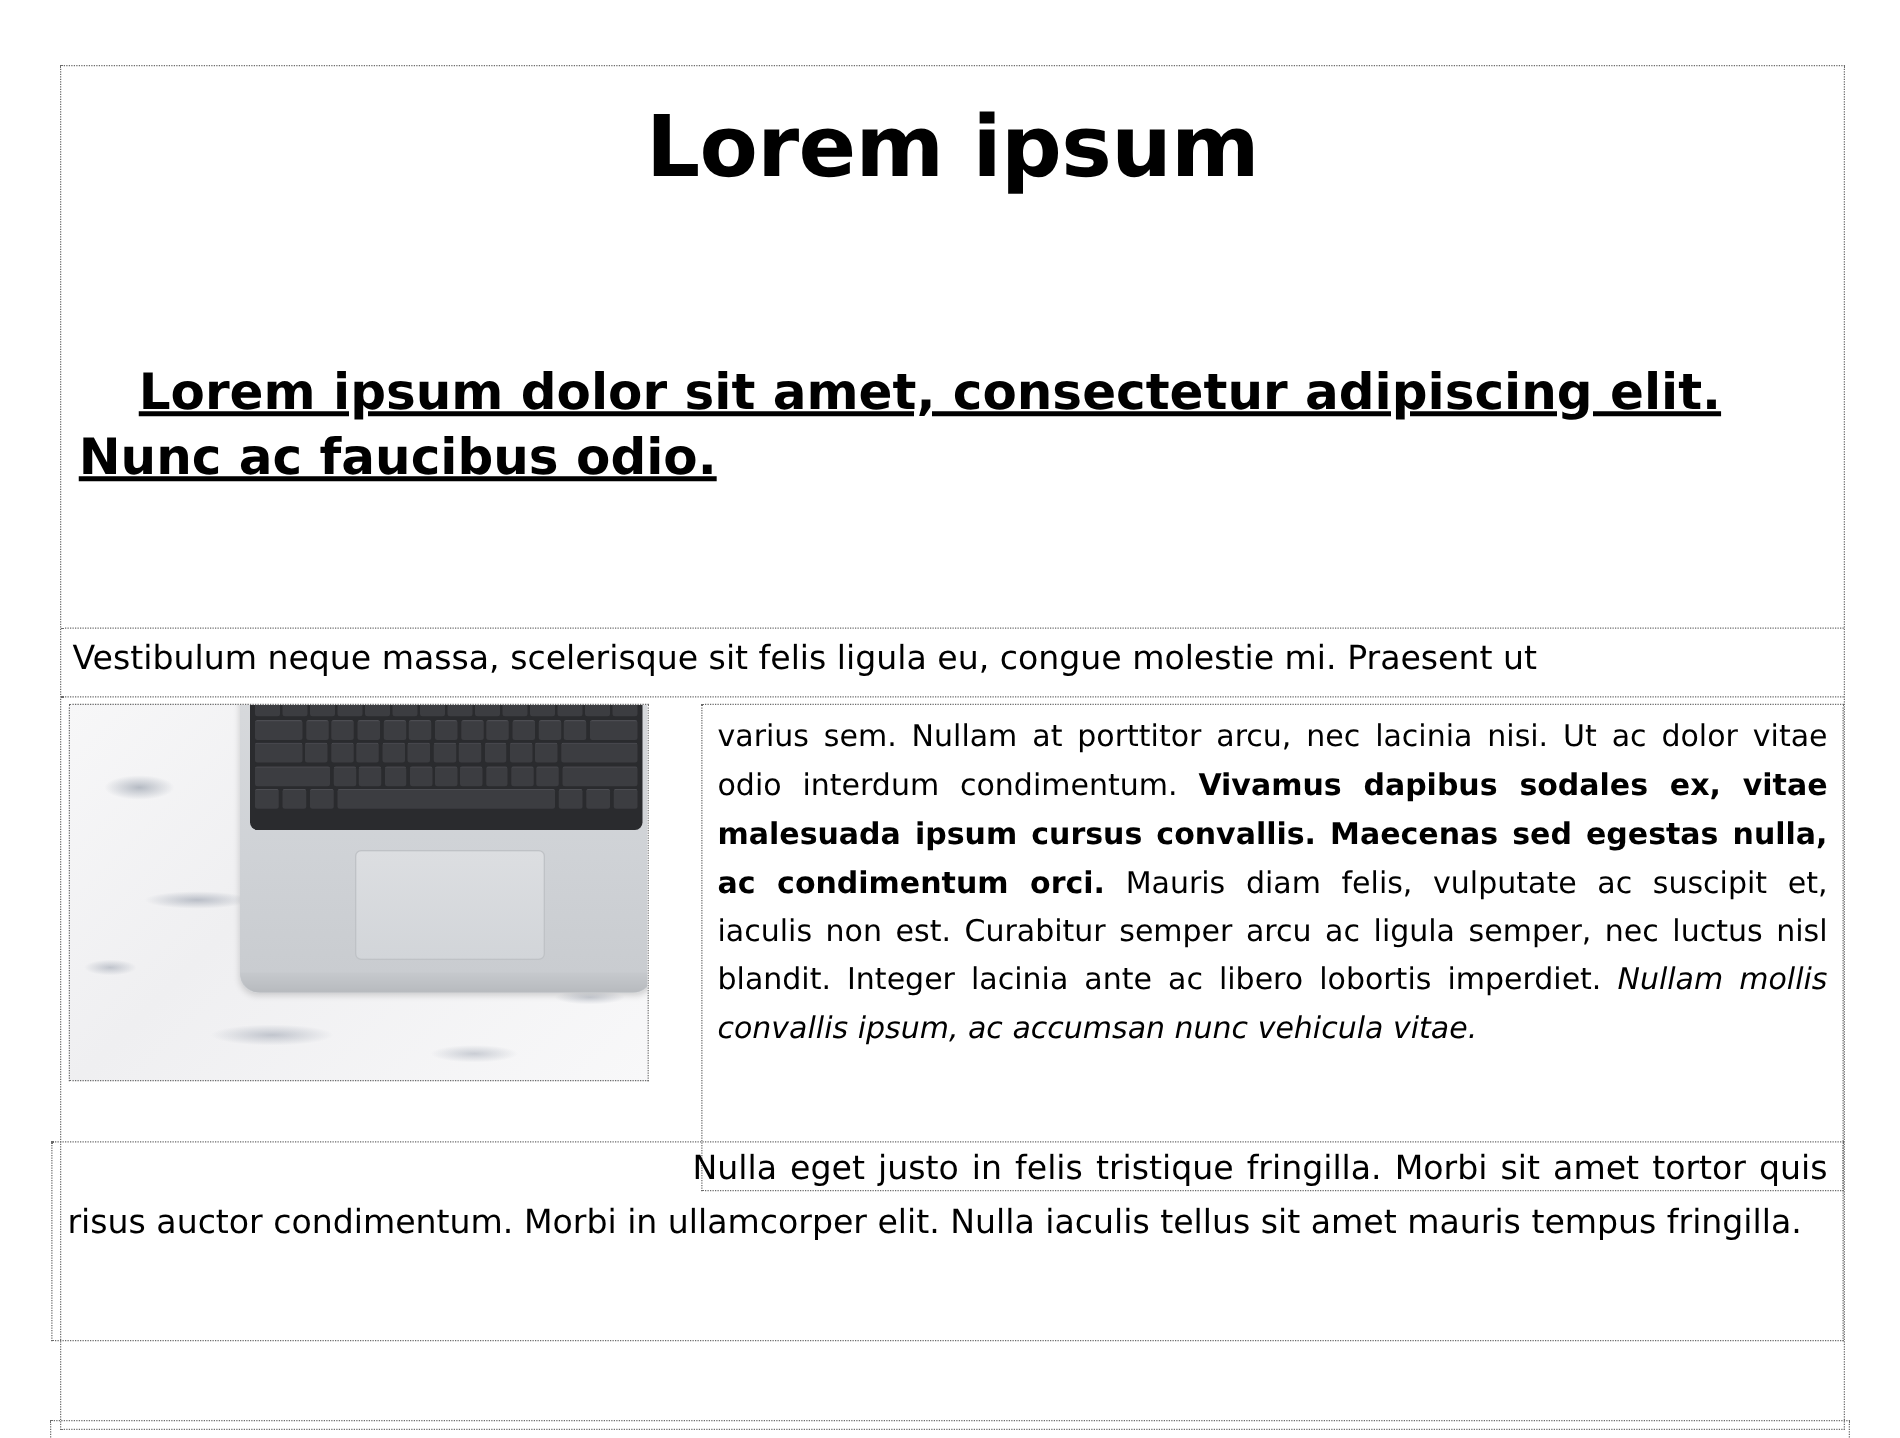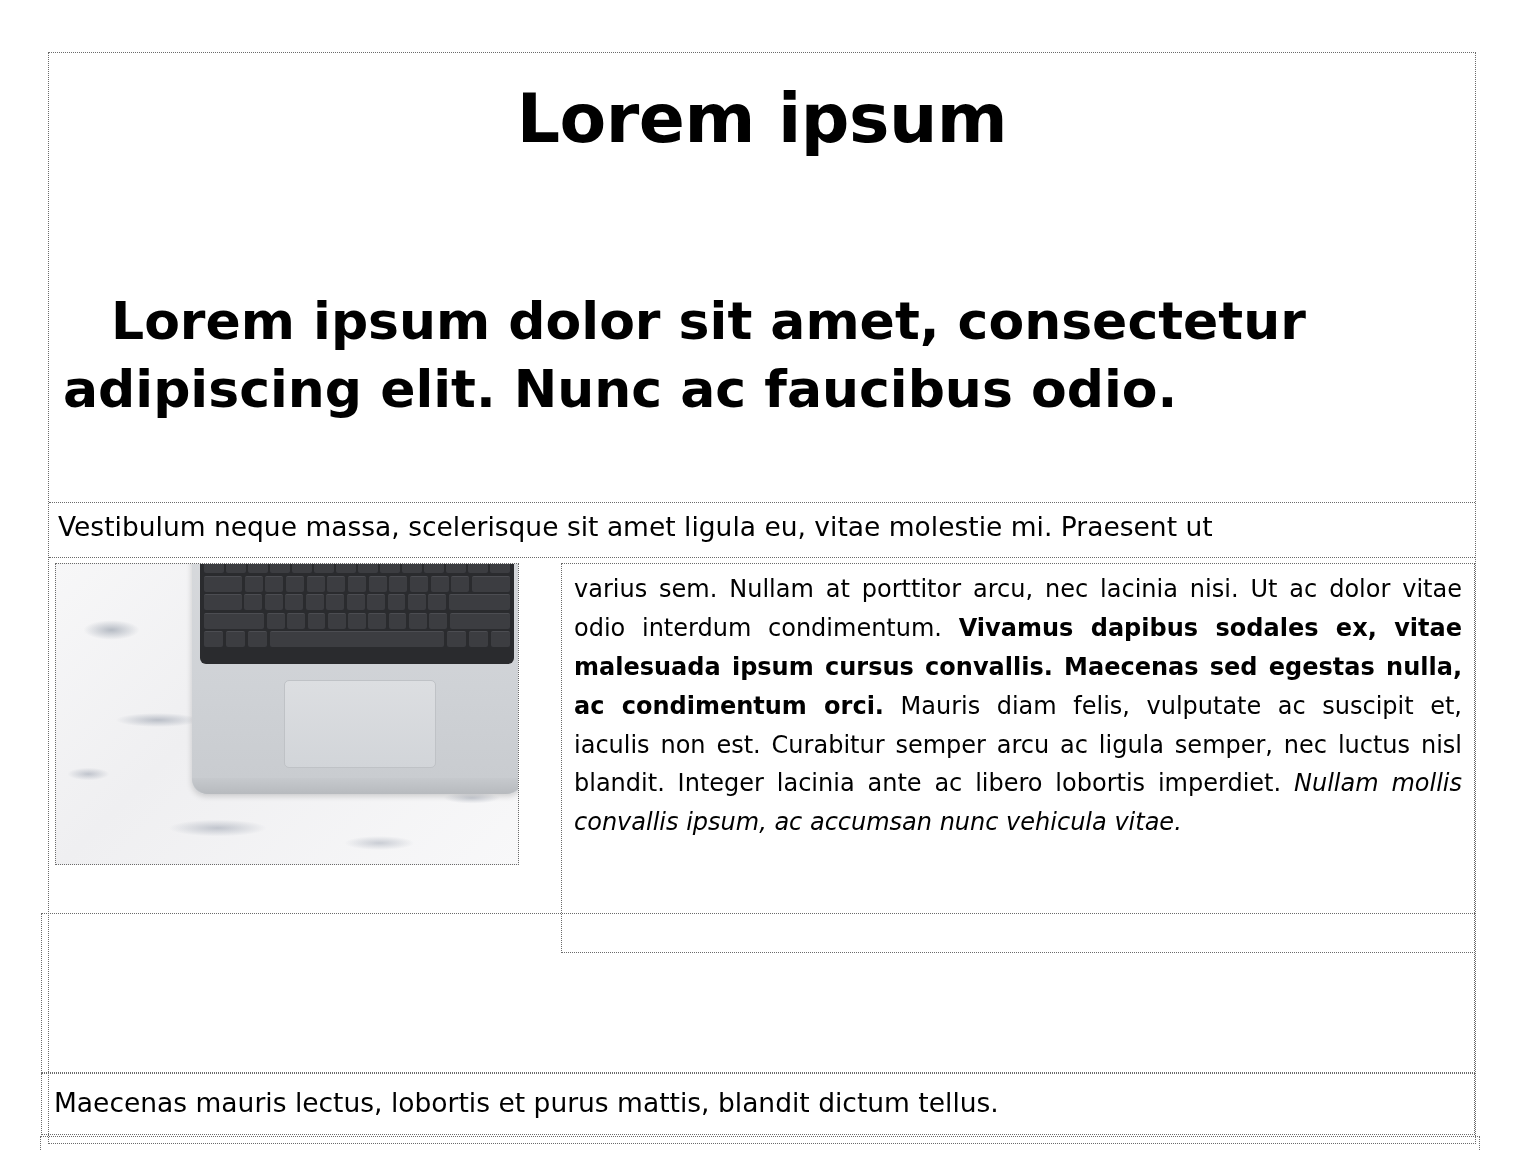--- a/index.html
+++ b/index.html
@@ -53,25 +53,26 @@
     font-weight: bold;
     letter-spacing: -0.5px;
     line-height: 1.05;
   }
 
   .subtitle {
     position: absolute;
     left: 14px;
     top: 235px;
     width: 1398px;
-    font-size: 52px;
+    font-size: 40px;
     font-weight: bold;
     line-height: 1.30;
     text-indent: 48px;
     box-sizing: border-box;
+    text-decoration: underline;
   }
 
   .para-lead {
     position: absolute;
     left: 0px;
     top: 449px;
     width: 1426px;
     height: 56px;
     box-sizing: border-box;
     border-top: 1px dotted #6b6b6b;
@@ -257,21 +258,21 @@
 
   <div class="doc-outer">
 
     <div class="title-box">
       <div class="doc-title">Lorem ipsum</div>
 
       <div class="subtitle">Lorem ipsum dolor sit amet, consectetur adipiscing elit. Nunc ac faucibus odio.</div>
     </div>
 
     <div class="para-lead">
-      <div class="txt">Vestibulum neque massa, scelerisque sit amet ligula eu, vitae molestie mi. Praesent ut</div>
+      <div class="txt">Vestibulum neque massa, scelerisque sit felis ligula eu, congue molestie mi. Praesent ut</div>
     </div>
 
     <div class="figure">
       <div class="figure-img">
         <div class="laptop">
           <div class="laptop-body">
             <div class="keyboard">
               <div class="krow">
                   <div class="key"></div>
                   <div class="key"></div>
@@ -348,25 +349,22 @@
     </div>
 
     <div class="body-right">
       <div class="txt">
         <span>varius sem. Nullam at porttitor arcu, nec lacinia nisi. Ut ac dolor vitae odio interdum condimentum. </span><b>Vivamus dapibus sodales ex, vitae malesuada ipsum cursus convallis. Maecenas sed egestas nulla, ac condimentum orci.</b><span> Mauris diam felis, vulputate ac suscipit et, iaculis non est. Curabitur semper arcu ac ligula semper, nec luctus nisl blandit. Integer lacinia ante ac libero lobortis imperdiet. </span><i>Nullam mollis convallis ipsum, ac accumsan nunc vehicula vitae.</i>
       </div>
     </div>
 
     <div class="para-after">
       <div class="txt">
-        <span class="indent-first"></span>
+        <span class="indent-first"></span><span>Nulla eget justo in felis tristique fringilla. Morbi sit amet tortor quis risus auctor condimentum. Morbi in ullamcorper elit. Nulla iaculis tellus sit amet mauris tempus fringilla.</span>
       </div>
     </div>
 
-    <div class="para-last">
-      <div class="txt">Maecenas mauris lectus, lobortis et purus mattis, blandit dictum tellus.</div>
-    </div>
 
   </div>
 
   <div class="tail-box"></div>
 
 </div>
 
 </body></html>

